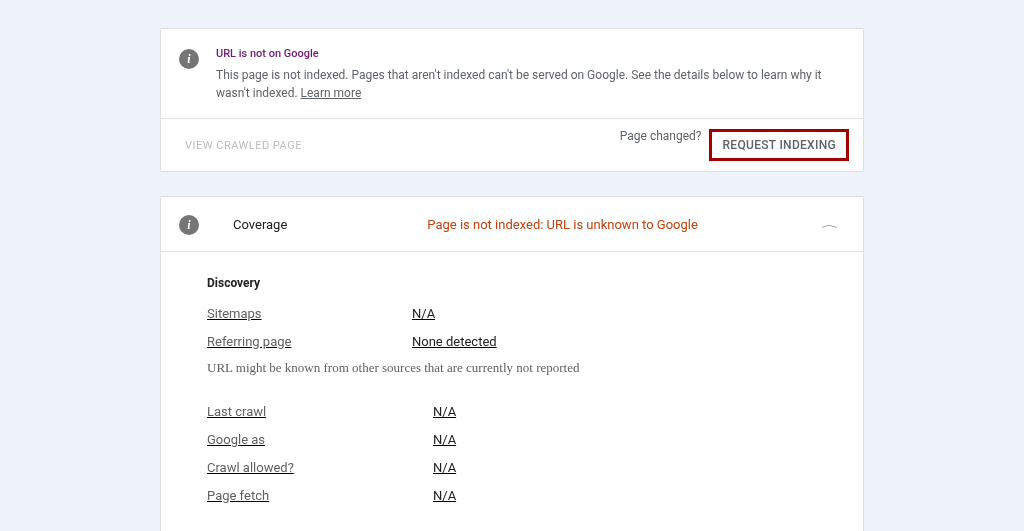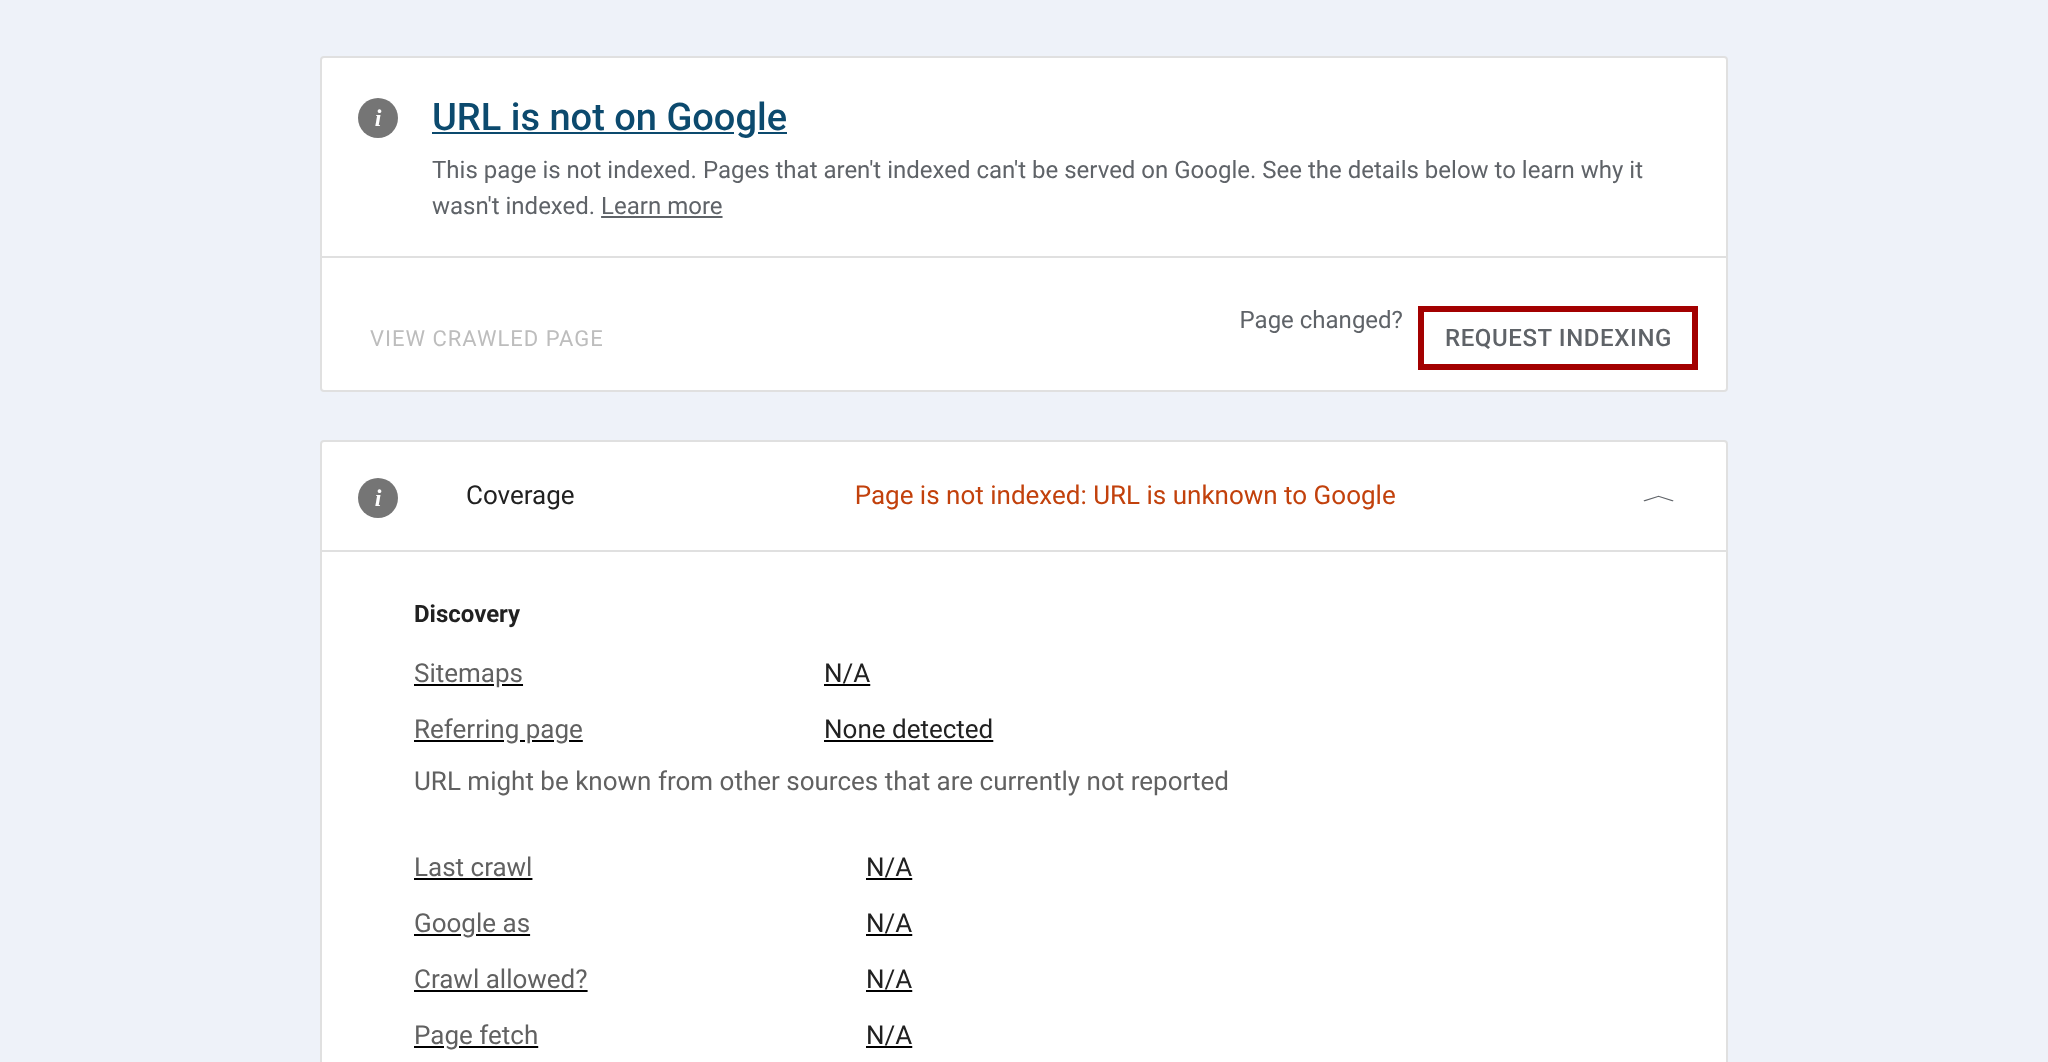--- a/index.html
+++ b/index.html
@@ -44,42 +44,41 @@
       margin-right: 17px;
       flex-shrink: 0;
       margin-top: 2px;
       font-family: serif;
       font-style: italic;
     }
     .info-text {
       flex: 1;
     }
     .info-title {
-      font-size: 19px;
+      font-size: 11px;
       font-weight: 500;
-      color: #0c4a6e;
+      color: #701a75;
       margin-bottom: 6px;
-      text-decoration: underline;
     }
     .info-desc {
       font-size: 12px;
       color: #5f6368;
       line-height: 1.5;
     }
     .learn-more {
       text-decoration: underline;
       color: #5f6368;
       cursor: pointer;
     }
     .action-bar {
       display: flex;
       align-items: center;
       justify-content: space-between;
       border-top: 1px solid #e0e0e0;
-      padding: 24px 14px 10px 24px;
+      padding: 10px 14px 10px 24px;
     }
     .view-crawled {
       font-size: 11px;
       letter-spacing: 0.5px;
       color: #bdbdbd;
       text-transform: uppercase;
       cursor: default;
     }
     .right-actions {
       display: flex;
@@ -155,20 +154,21 @@
       flex-shrink: 0;
     }
     .kv-value {
       font-size: 13px;
       color: #212121;
     }
     .note {
       font-size: 13px;
       color: #616161;
       margin-top: 4px;
+      font-family: Liberation Serif, serif;
     }
     .section-gap {
       margin-top: 26px;
     }
   </style>
 </head>
 <body>
 
 <div class="card">
   <div class="info-section">

